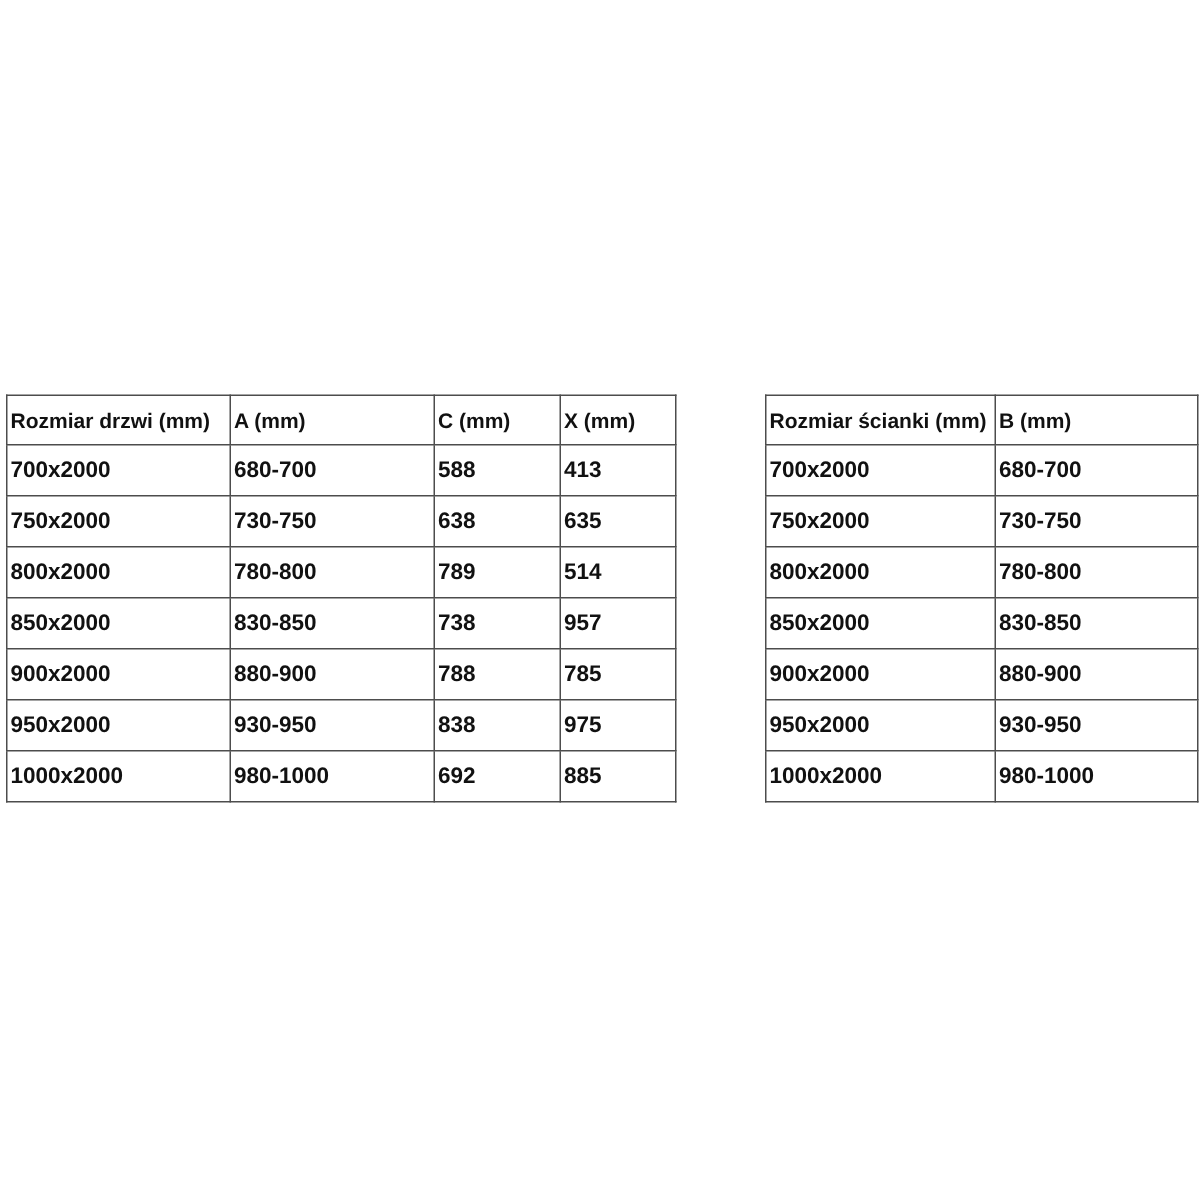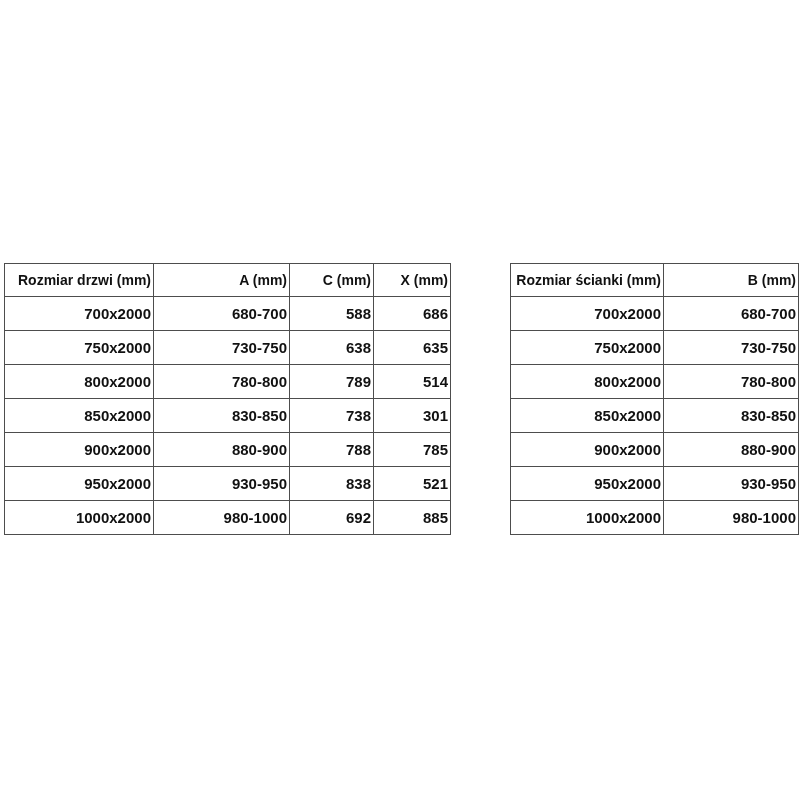--- a/index.html
+++ b/index.html
@@ -21,21 +21,21 @@
     border-collapse: collapse;
     table-layout: fixed;
     position: absolute;
     top: 263px;
     background: #ffffff;
   }
   table.spec.left { left: 4px; width: 446px; }
   table.spec.right { left: 510px; width: 288px; padding-left: 32px; }
   table.spec th, table.spec td {
     border: 1px solid #4d4d4d;
-    text-align: right;
+    text-align: left;
     vertical-align: middle;
     color: #111111;
     padding: 0 2px;
     overflow: hidden;
     white-space: nowrap;
   }
   table.spec th {
     height: 32px;
     font-size: 14px;
     font-weight: bold;
@@ -64,51 +64,51 @@
         <th>A (mm)</th>
         <th>C (mm)</th>
         <th>X (mm)</th>
       </tr>
     </thead>
     <tbody>
       <tr>
         <td>700x2000</td>
         <td>680-700</td>
         <td>588</td>
-        <td>686</td>
+        <td>413</td>
       </tr>
       <tr>
         <td>750x2000</td>
         <td>730-750</td>
         <td>638</td>
         <td>635</td>
       </tr>
       <tr>
         <td>800x2000</td>
         <td>780-800</td>
         <td>789</td>
         <td>514</td>
       </tr>
       <tr>
         <td>850x2000</td>
         <td>830-850</td>
         <td>738</td>
-        <td>301</td>
+        <td>957</td>
       </tr>
       <tr>
         <td>900x2000</td>
         <td>880-900</td>
         <td>788</td>
         <td>785</td>
       </tr>
       <tr>
         <td>950x2000</td>
         <td>930-950</td>
         <td>838</td>
-        <td>521</td>
+        <td>975</td>
       </tr>
       <tr>
         <td>1000x2000</td>
         <td>980-1000</td>
         <td>692</td>
         <td>885</td>
       </tr>
     </tbody>
   </table>
 

